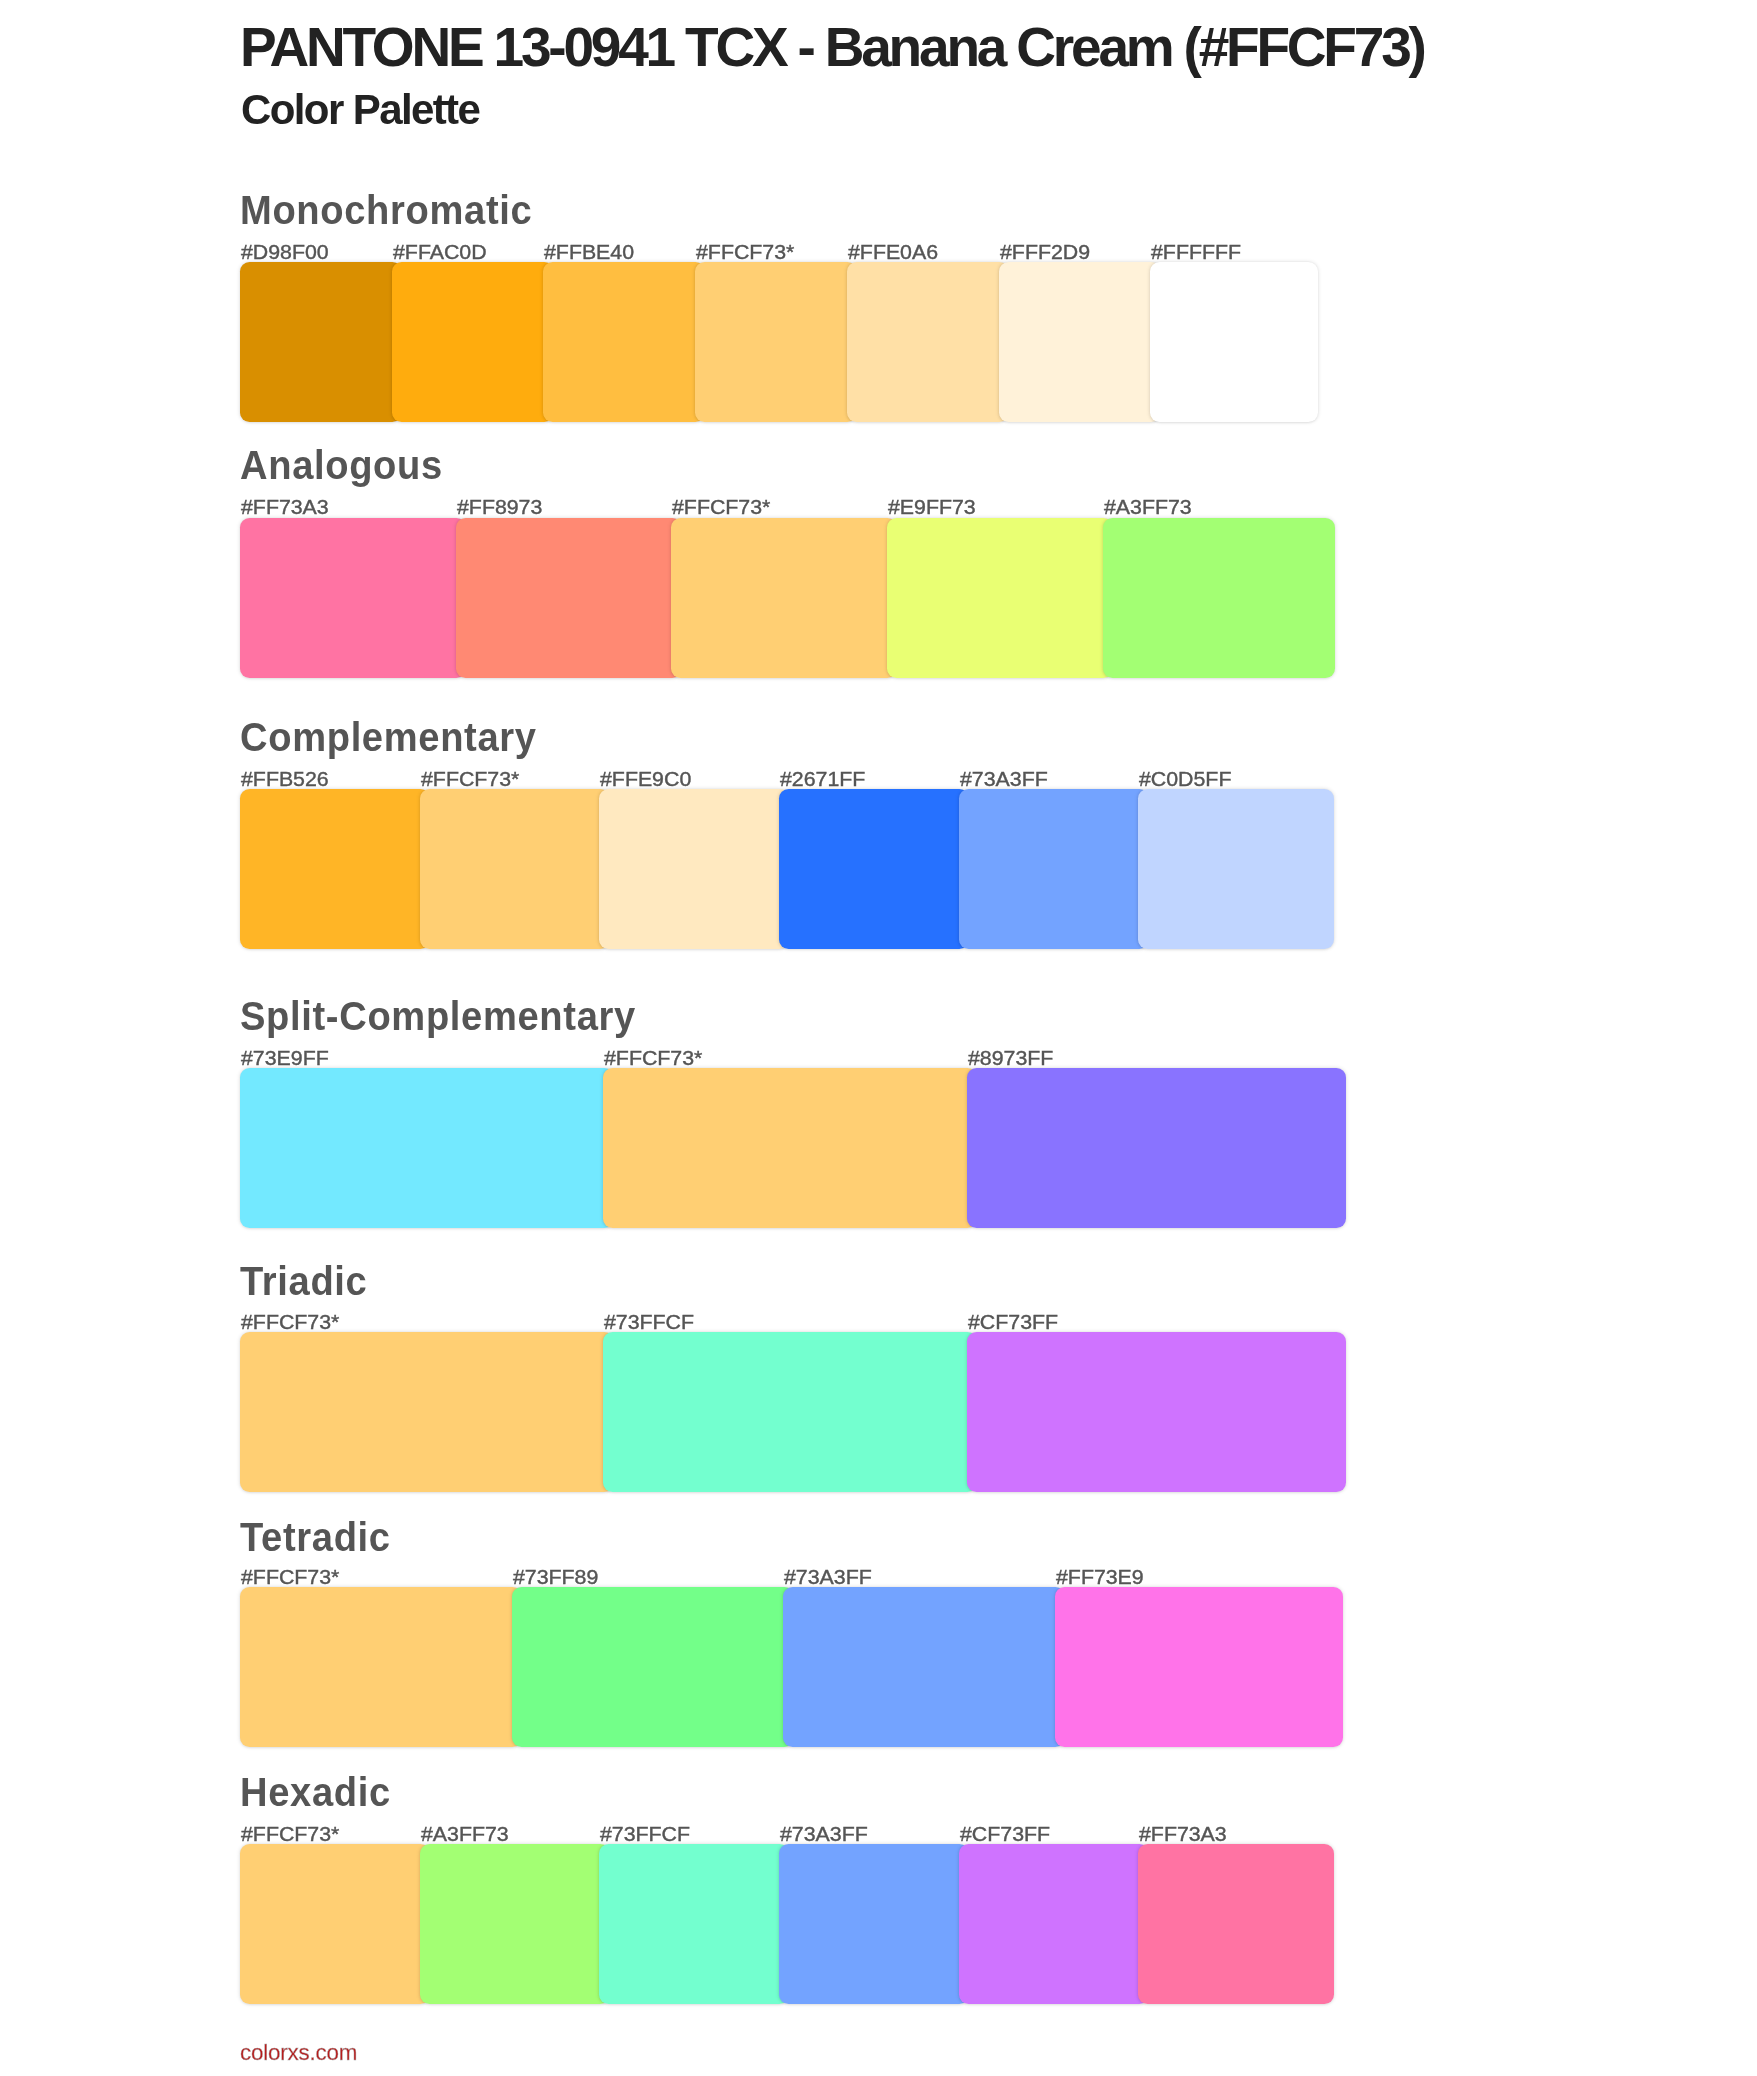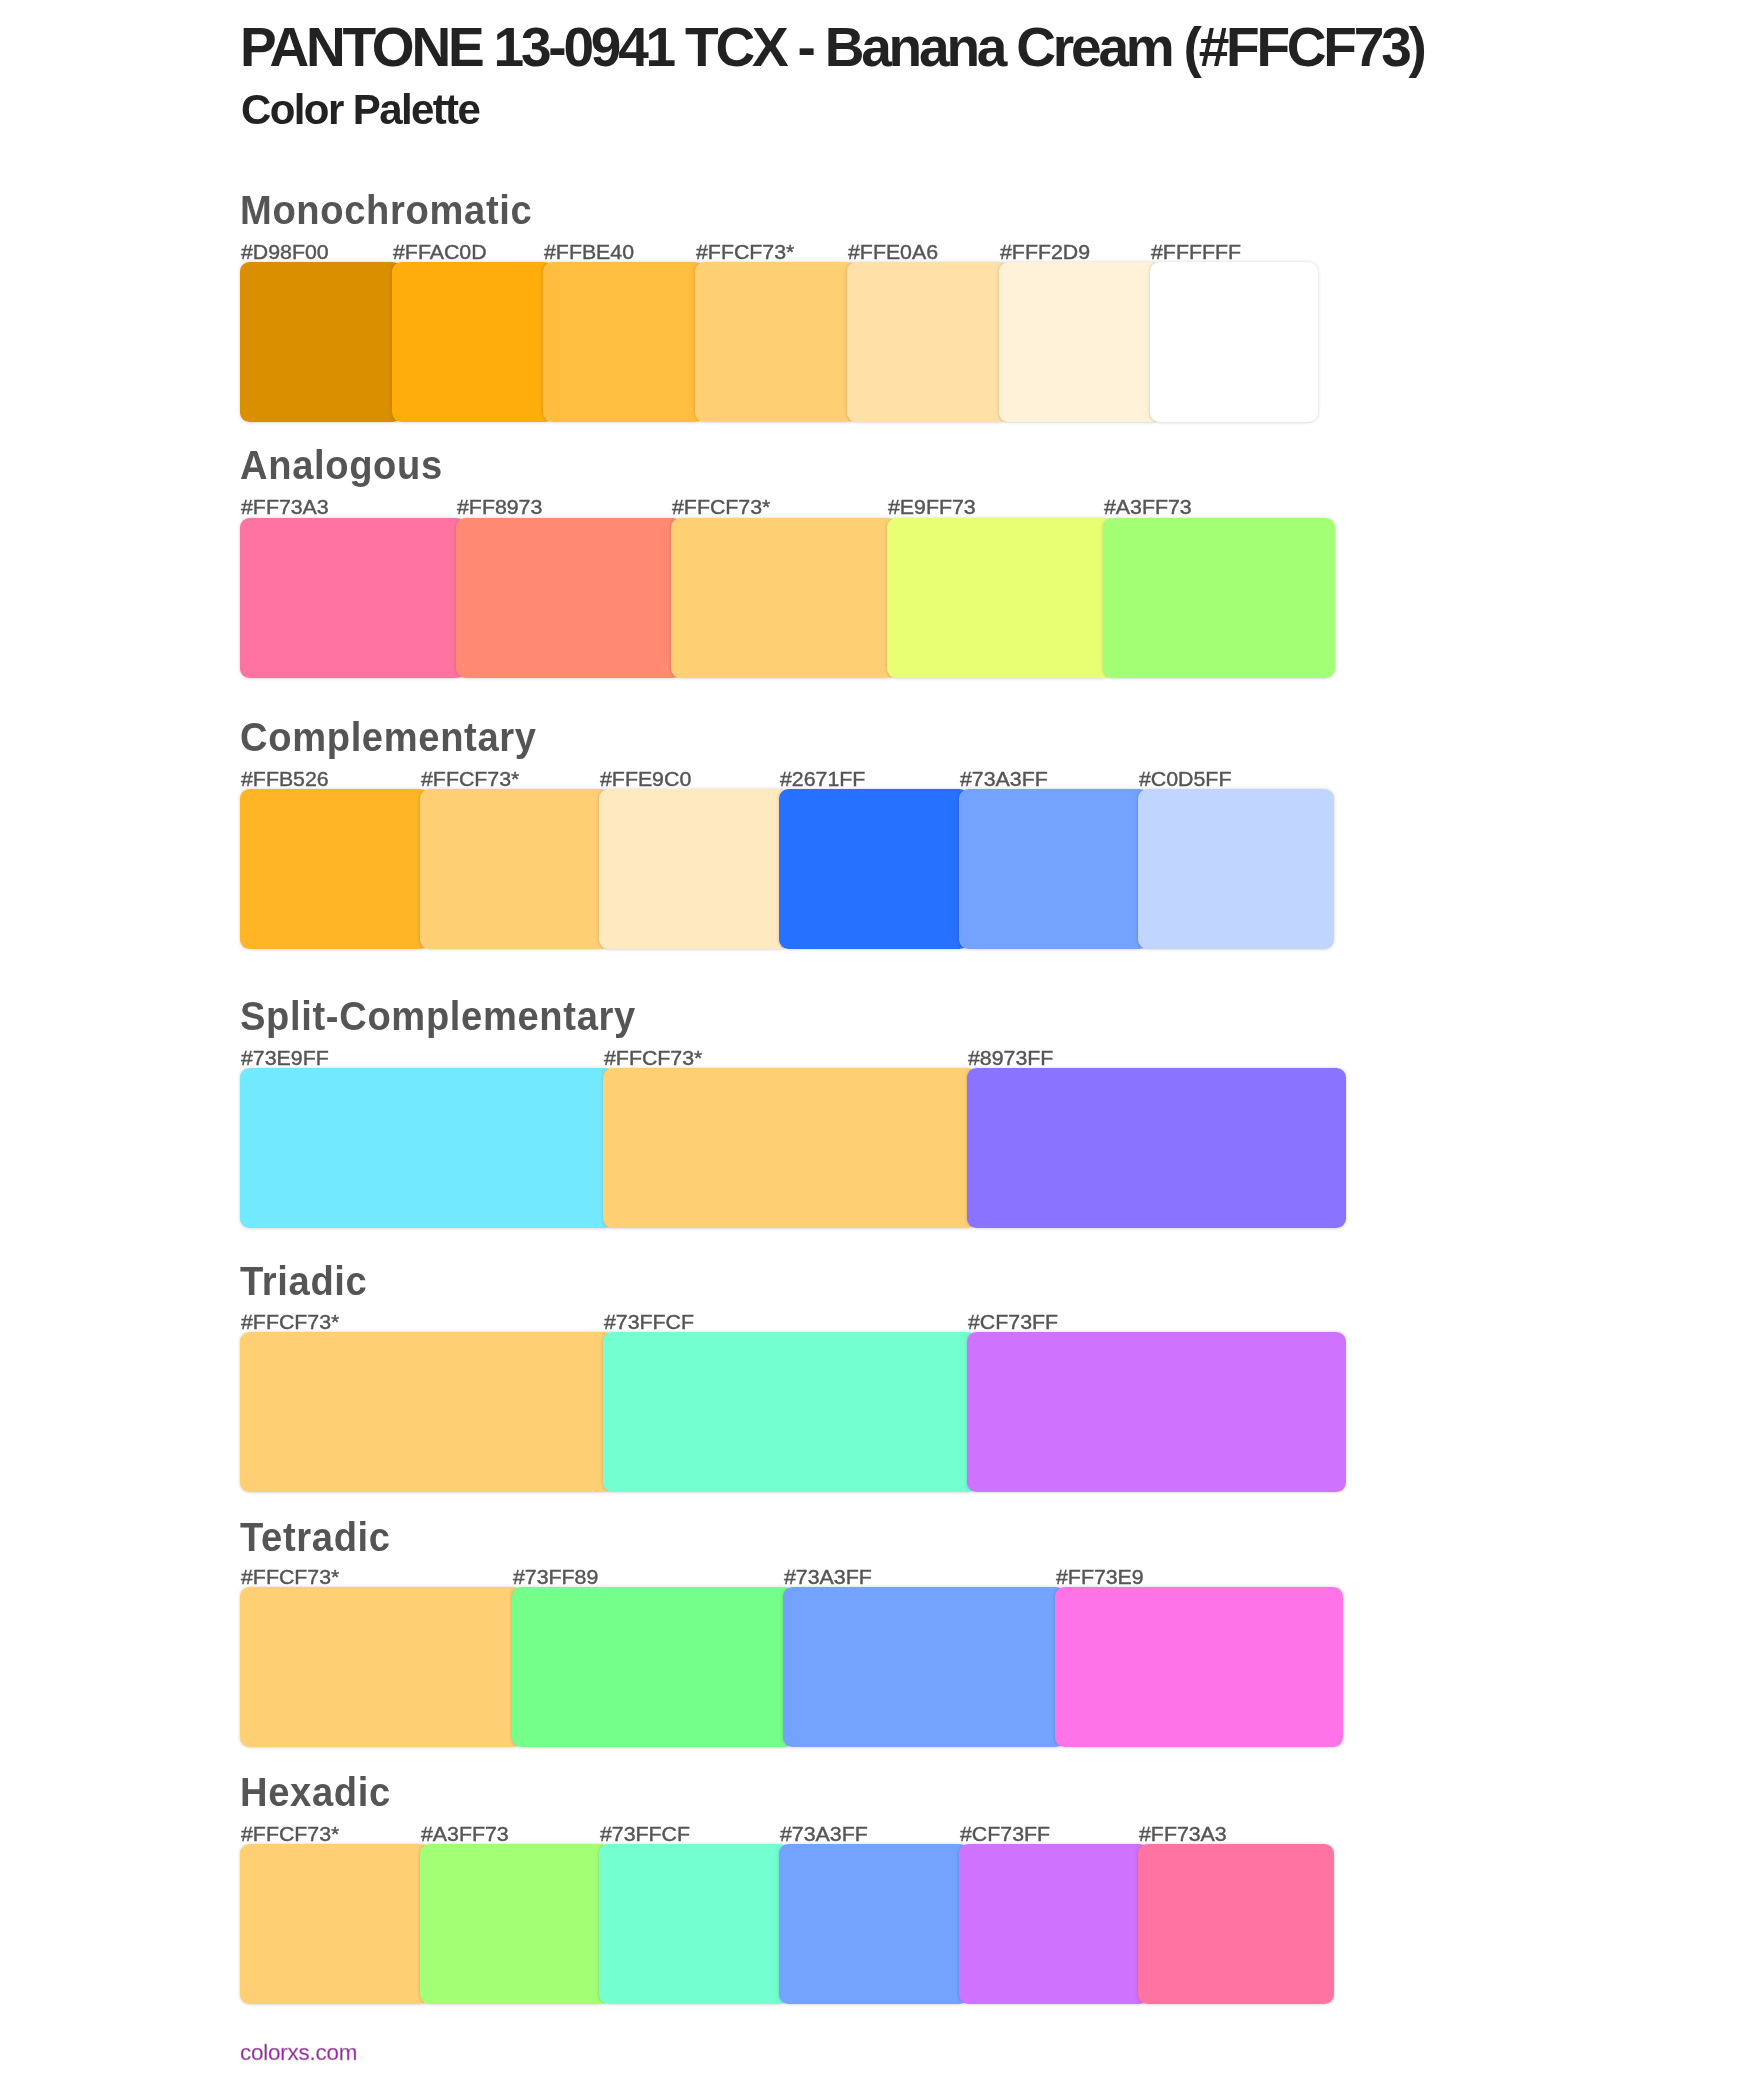--- a/index.html
+++ b/index.html
@@ -26,21 +26,21 @@
   .label{position:absolute;top:0;font-size:20px;font-weight:400;color:#555555;
          white-space:nowrap;line-height:1;
          -webkit-text-stroke:0.4px #555555;
          transform:scaleX(1.066);transform-origin:0 0;}
 
   .swatches{position:absolute;left:240px;height:160px;}
   .sw{position:absolute;top:0;height:160px;border-radius:9.6px;
       box-shadow:0 0 4px rgba(0,0,0,0.13), 0 0.8px 2.4px rgba(0,0,0,0.07);}
 
   .footer{position:absolute;left:240px;top:2042px;font-size:22.4px;font-weight:400;
-          color:#a21caf;line-height:1;white-space:nowrap;
+          color:#b91c1c;line-height:1;white-space:nowrap;
           -webkit-text-stroke:0.4px #a8a8a8;letter-spacing:-0.2px;}
 </style>
 </head>
 <body>
 
 <div id="page">
 
   <h1 class="title">PANTONE 13-0941 TCX - Banana Cream (#FFCF73)</h1>
   <div class="subtitle">Color Palette</div>
 

